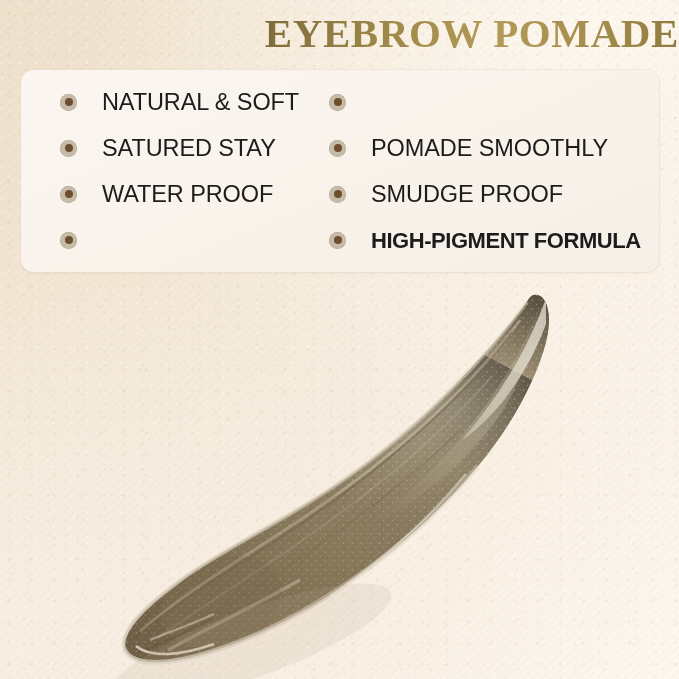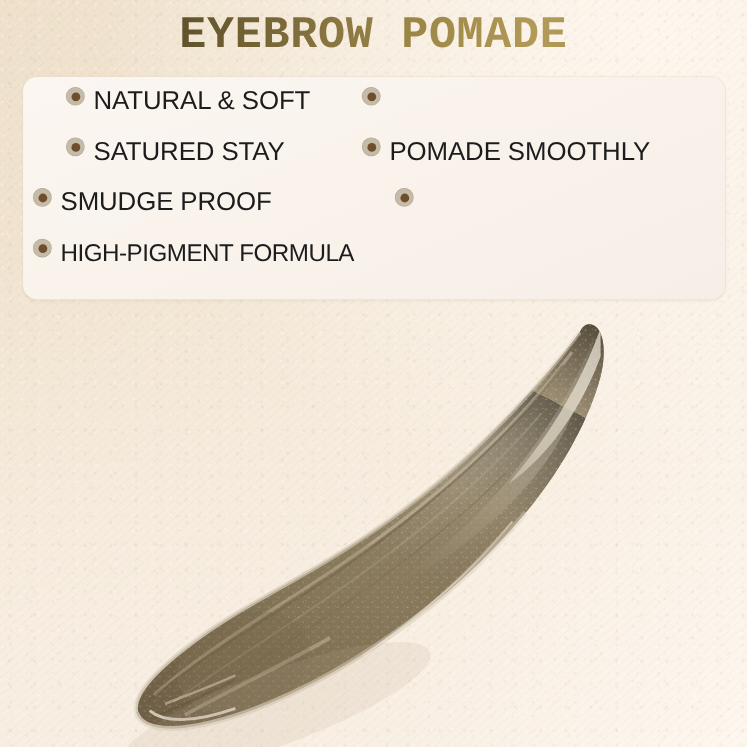--- a/index.html
+++ b/index.html
@@ -50,22 +50,22 @@
       repeating-linear-gradient(49deg, rgba(255,255,255,.22) 0 1px, rgba(255,255,255,0) 1px 5px),
       repeating-linear-gradient(-41deg, rgba(169,145,114,.14) 0 1px, rgba(169,145,114,0) 1px 6px);
   }
 
   
   #title {
     position: absolute;
     top: 11px;
     left: 0;
     width: 679px;
-    text-align: center;
-    font-family: Liberation Mono, monospace;
+    text-align: right;
+    font-family: Liberation Serif, serif;
     font-weight: bold;
     font-size: 41px;
     letter-spacing: .6px;
     line-height: 44px;
     white-space: nowrap;
     background-image: linear-gradient(96deg,
         #3e3a21 0%,
         #4d4426 14%,
         #6b5c30 30%,
         #8a7640 45%,
@@ -97,21 +97,22 @@
     inset: 0;
     display: grid;
     grid-template-columns: 299px 1fr;
     grid-template-rows: repeat(4, 1fr);
     padding: 9px 0 9px 0;
     box-sizing: border-box;
   }
 
   .feature-item {
     display: flex;
-    gap: 8px;
+    align-items: center;
+    gap: 25px;
     padding-left: 39px;
   }
   .feature-item.col-right { padding-left: 9px; }
 
   .bullet {
     flex: 0 0 auto;
     width: 17px;
     height: 17px;
     border-radius: 50%;
     background: #c6bba8;
@@ -133,20 +134,21 @@
     font-family: "Liberation Sans", sans-serif;
     font-size: 23.5px;
     line-height: 25px;
     letter-spacing: -0.1px;
     color: #1c1c1c;
     white-space: nowrap;
   }
   .feature-label.tight {
     font-size: 22px;
     letter-spacing: -0.45px;
+    font-weight: bold;
   }
 
   
   #swatch-area {
     position: absolute;
     left: 0;
     top: 280px;
     width: 679px;
     height: 399px;
   }
@@ -175,20 +177,24 @@
 
       <div class="feature-item col-left">
         <span class="bullet"></span>
         <span class="feature-label">SATURED STAY</span>
       </div>
       <div class="feature-item col-right">
         <span class="bullet"></span>
         <span class="feature-label">POMADE SMOOTHLY</span>
       </div>
 
+      <div class="feature-item col-left">
+        <span class="bullet"></span>
+        <span class="feature-label">WATER PROOF</span>
+      </div>
       <div class="feature-item col-right">
         <span class="bullet"></span>
         <span class="feature-label">SMUDGE PROOF</span>
       </div>
 
       <div class="feature-item col-left">
         <span class="bullet"></span>
       </div>
       <div class="feature-item col-right">
         <span class="bullet"></span>

